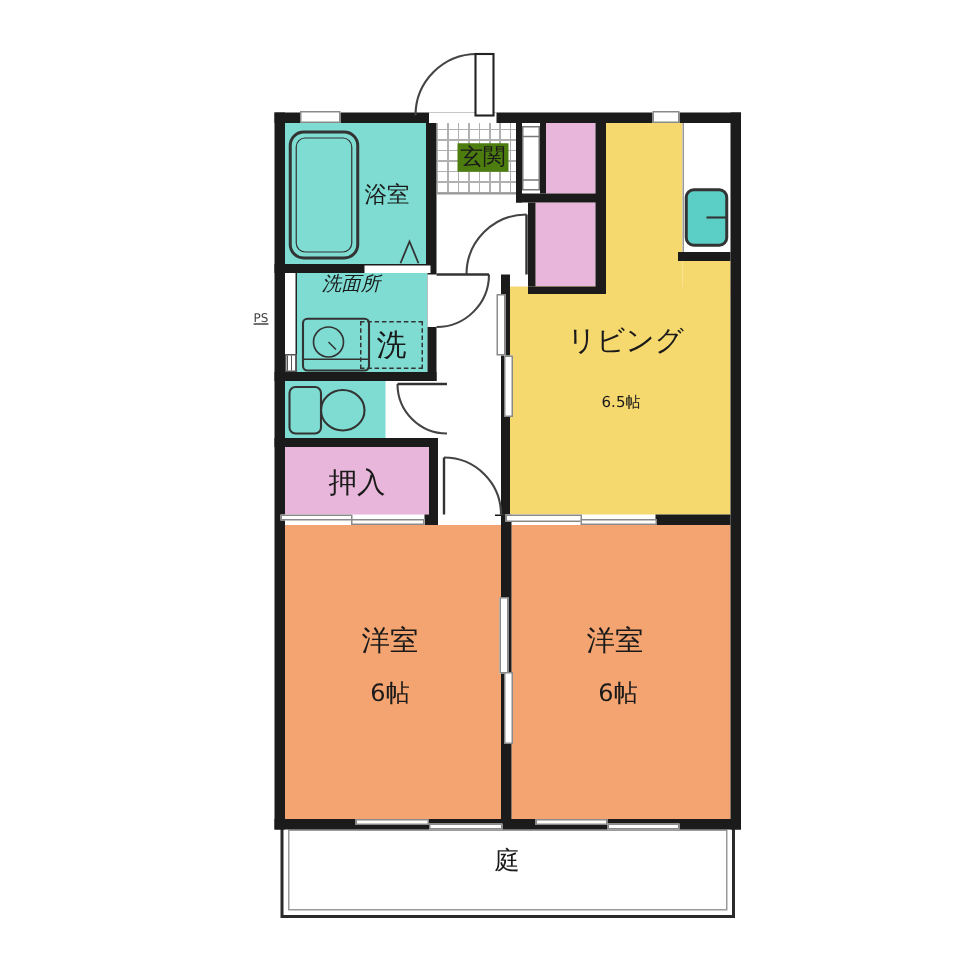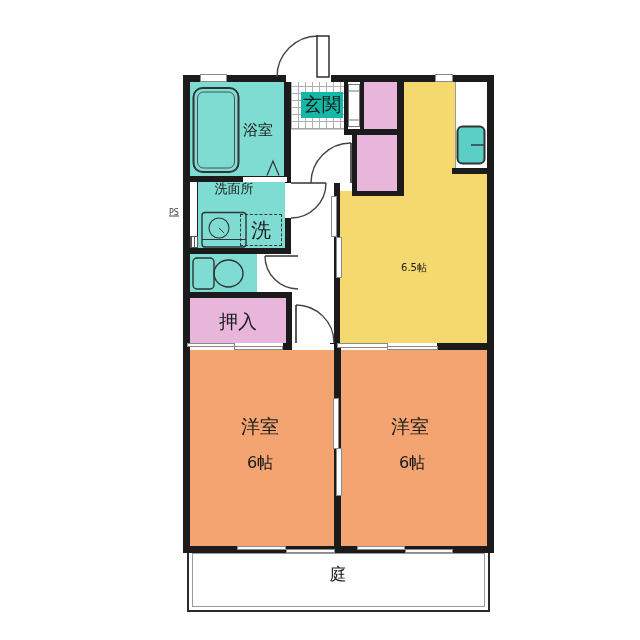--- a/index.html
+++ b/index.html
@@ -129,25 +129,26 @@
     <line x1="291" y1="183" x2="326" y2="183" stroke="#333" stroke-width="1.6"></line>
 
     <path d="M 265 256 A 33 33 0 0 0 298 289" fill="none" stroke="#444" stroke-width="1.4"></path>
     <line x1="265" y1="256" x2="298" y2="256" stroke="#333" stroke-width="1.6"></line>
 
     <path d="M 296 305 A 38 38 0 0 1 334 343" fill="none" stroke="#444" stroke-width="1.4"></path>
     <line x1="296" y1="305" x2="296" y2="343" stroke="#333" stroke-width="1.6"></line>
   </svg>
 
   <div class="lbl" style="left:258px;top:130px;font-size:15px;">浴室</div>
-  <div class="lbl" style="left:234px;top:189px;font-size:13px;">洗面所</div>
+  <div class="lbl" style="left:234px;top:189px;font-size:13px;font-style:italic;">洗面所</div>
   <div class="lbl" style="left:261px;top:230px;font-size:20px;">洗</div>
   <div class="lbl" style="left:174px;top:212px;font-size:8px;color:#444;text-decoration:underline;">PS</div>
-  <div class="lbl" style="left:322px;top:105px;font-size:19px;background:#14b8a6;padding:0 2px;">玄関</div>
+  <div class="lbl" style="left:322px;top:105px;font-size:15px;background:#4d7c0f;padding:0 2px;">玄関</div>
   <div class="lbl" style="left:238px;top:322px;font-size:19px;">押入</div>
+  <div class="lbl" style="left:417px;top:227px;font-size:19px;">リビング</div>
   <div class="lbl" style="left:414px;top:268px;font-size:10px;">6.5帖</div>
   <div class="lbl" style="left:260px;top:427px;font-size:19px;">洋室</div>
   <div class="lbl" style="left:260px;top:463px;font-size:16px;">6帖</div>
   <div class="lbl" style="left:410px;top:427px;font-size:19px;">洋室</div>
   <div class="lbl" style="left:412px;top:463px;font-size:16px;">6帖</div>
   <div class="lbl" style="left:338px;top:574px;font-size:17px;">庭</div>
 
 </div>
 
 </body></html>

